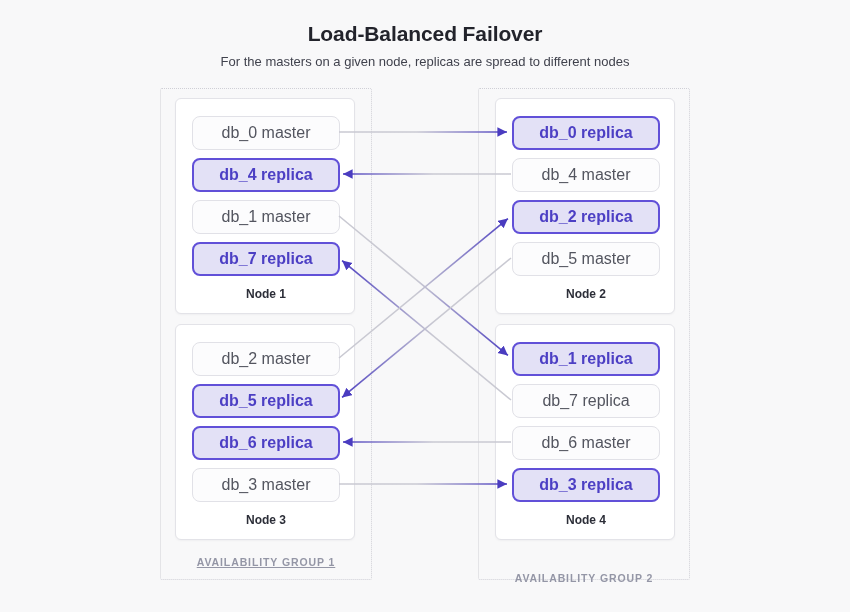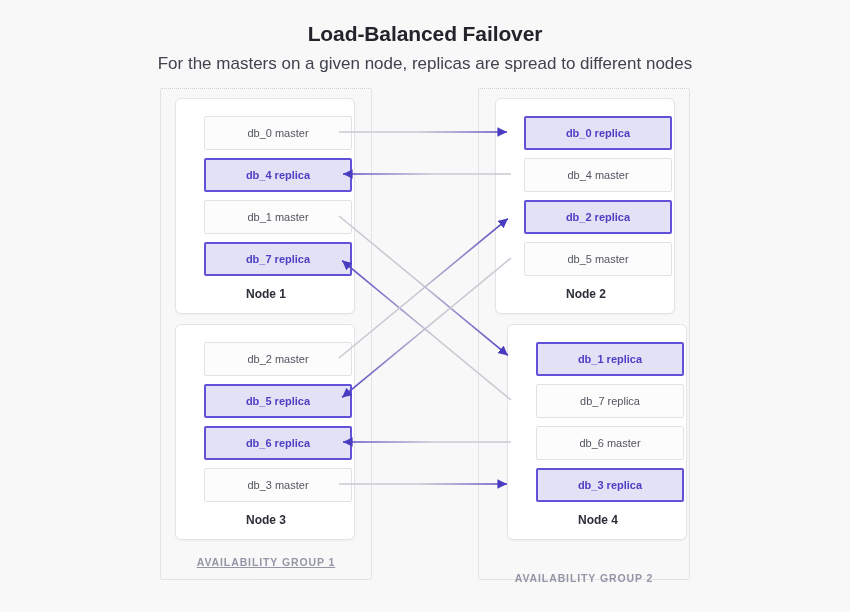--- a/index.html
+++ b/index.html
@@ -31,21 +31,21 @@
     font-weight: bold;
     color: #22232b;
     letter-spacing: -0.1px;
   }
   .subtitle {
     position: absolute;
     left: 0;
     top: 54px;
     width: 850px;
     text-align: center;
-    font-size: 17px;
+    font-size: 13px;
     color: #40424d;
   }
 
   
   .ag {
     position: absolute;
     border: 1px dotted #cfcfd6;
     border-radius: 2px;
     background: transparent;
     box-sizing: border-box;
@@ -73,46 +73,45 @@
     height: 216px;
     background: #ffffff;
     border: 1px solid #e3e3e8;
     border-radius: 6px;
     box-sizing: border-box;
     box-shadow: 0 1px 2px rgba(20,20,40,0.04);
   }
   #node1 { left: 175px; top: 98px; }
   #node2 { left: 495px; top: 98px; }
   #node3 { left: 175px; top: 324px; }
-  #node4 { left: 507px; top: 324px; }
+  #node4 { left: 495px; top: 324px; }
 
   .node-label {
     position: absolute;
     left: 0;
     bottom: 12px;
     width: 180px;
     text-align: center;
     font-size: 12px;
     font-weight: bold;
     color: #2c2e38;
   }
 
   
   .db {
     position: absolute;
     left: 16px;
     width: 148px;
     height: 34px;
     box-sizing: border-box;
-    border-radius: 2px;
+    border-radius: 8px;
     display: flex;
     align-items: center;
     justify-content: center;
-    font-size: 11px;
-    margin-left: 12px;
+    font-size: 16px;
   }
   .db.master {
     background: #fcfcfd;
     border: 1px solid #e1e1e7;
     color: #53555f;
     font-weight: normal;
   }
   .db.replica {
     background: #e3e1f6;
     border: 2px solid #6150d8;

